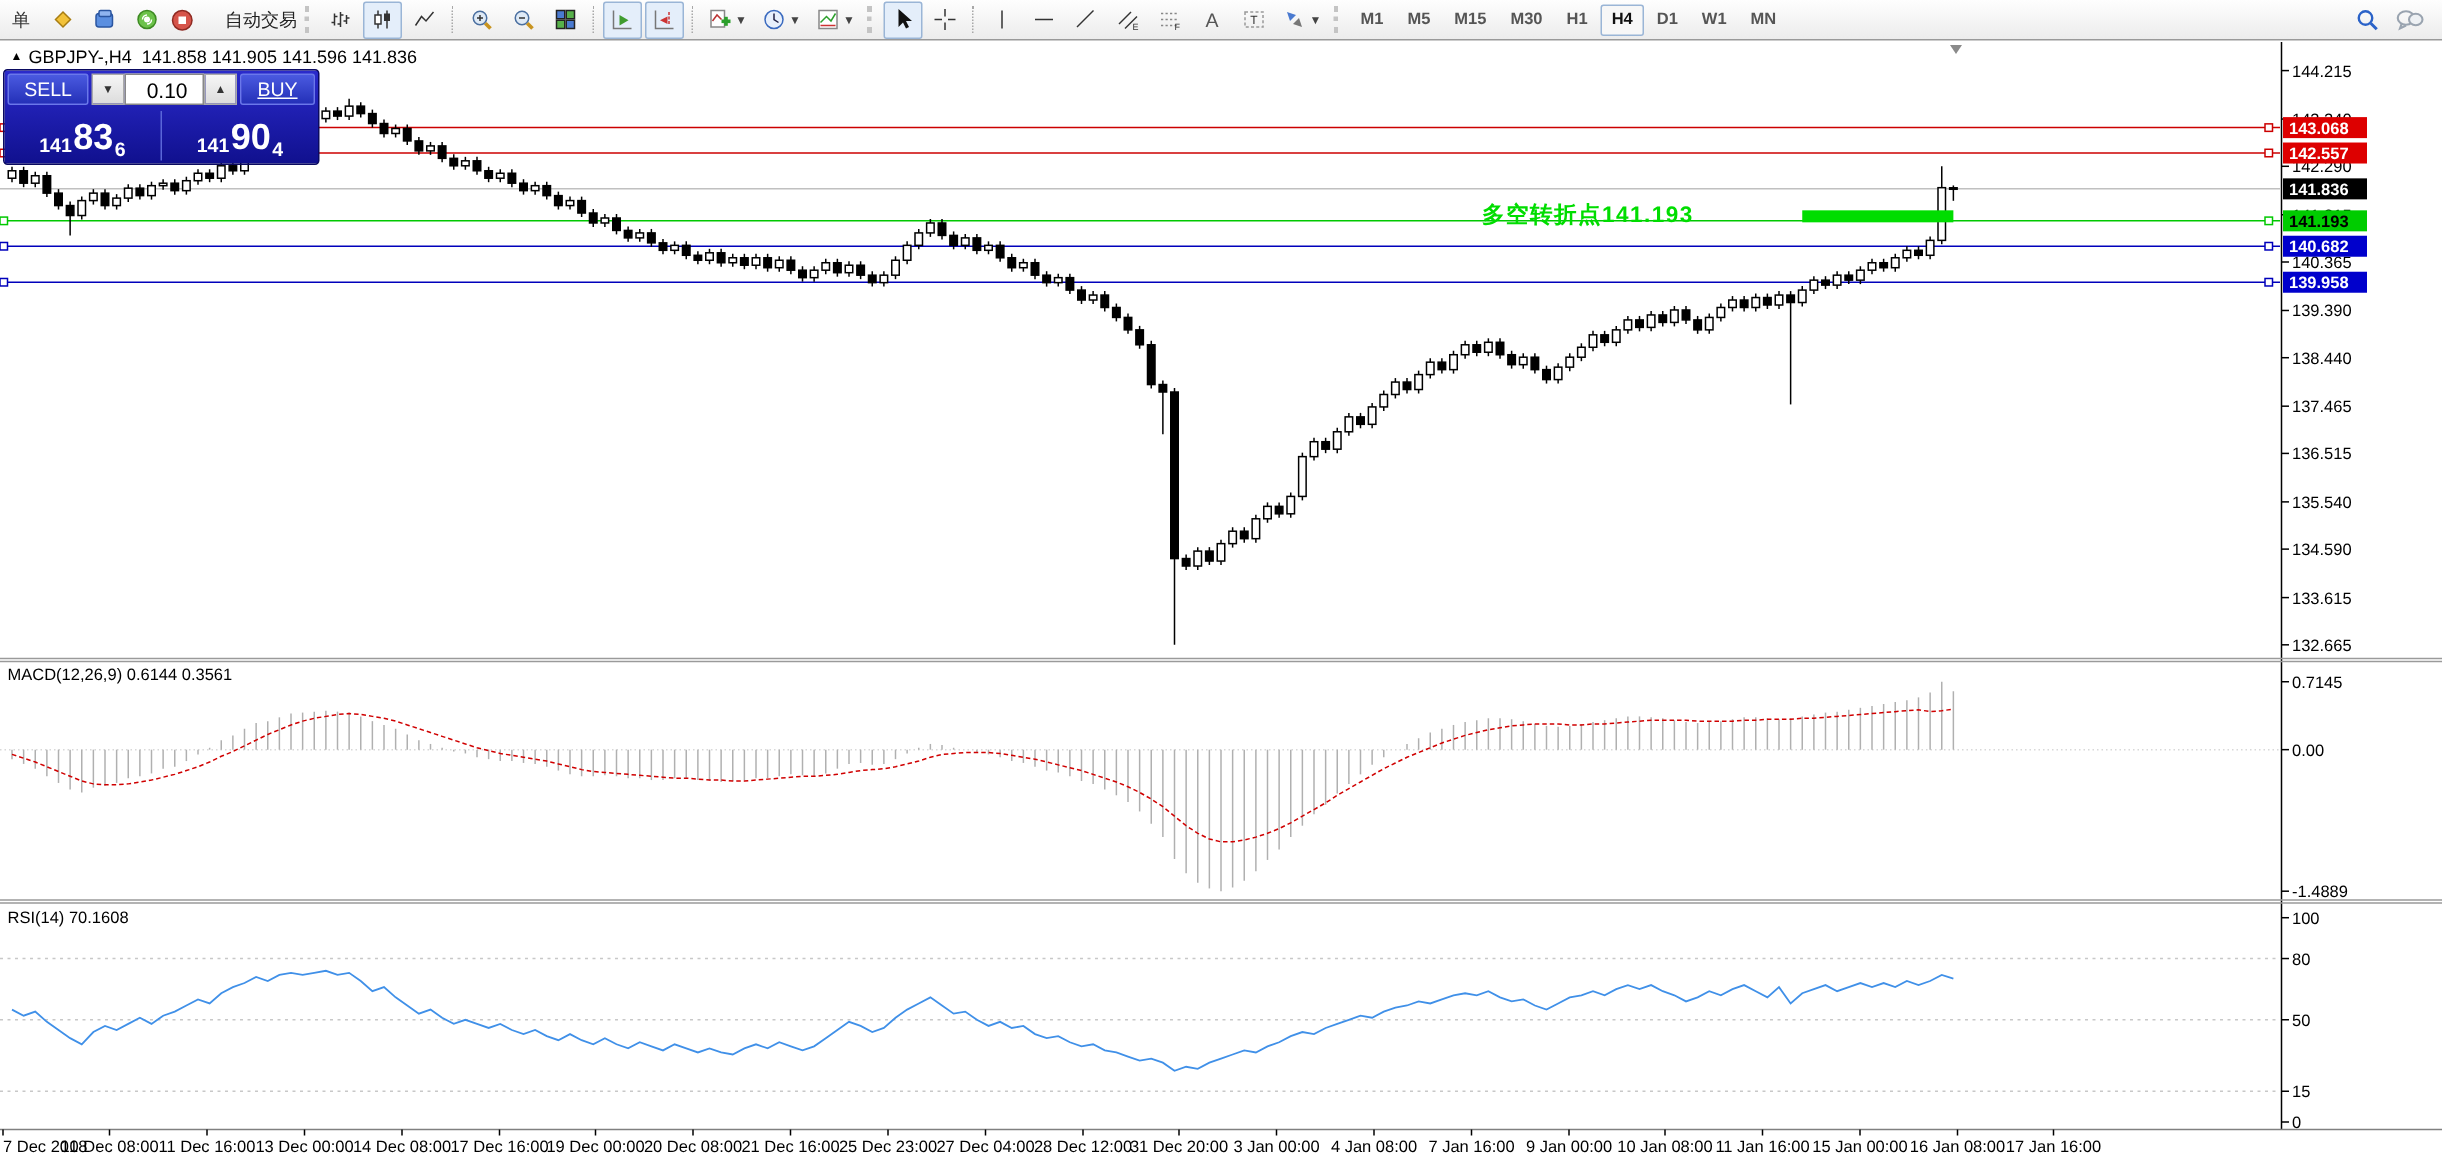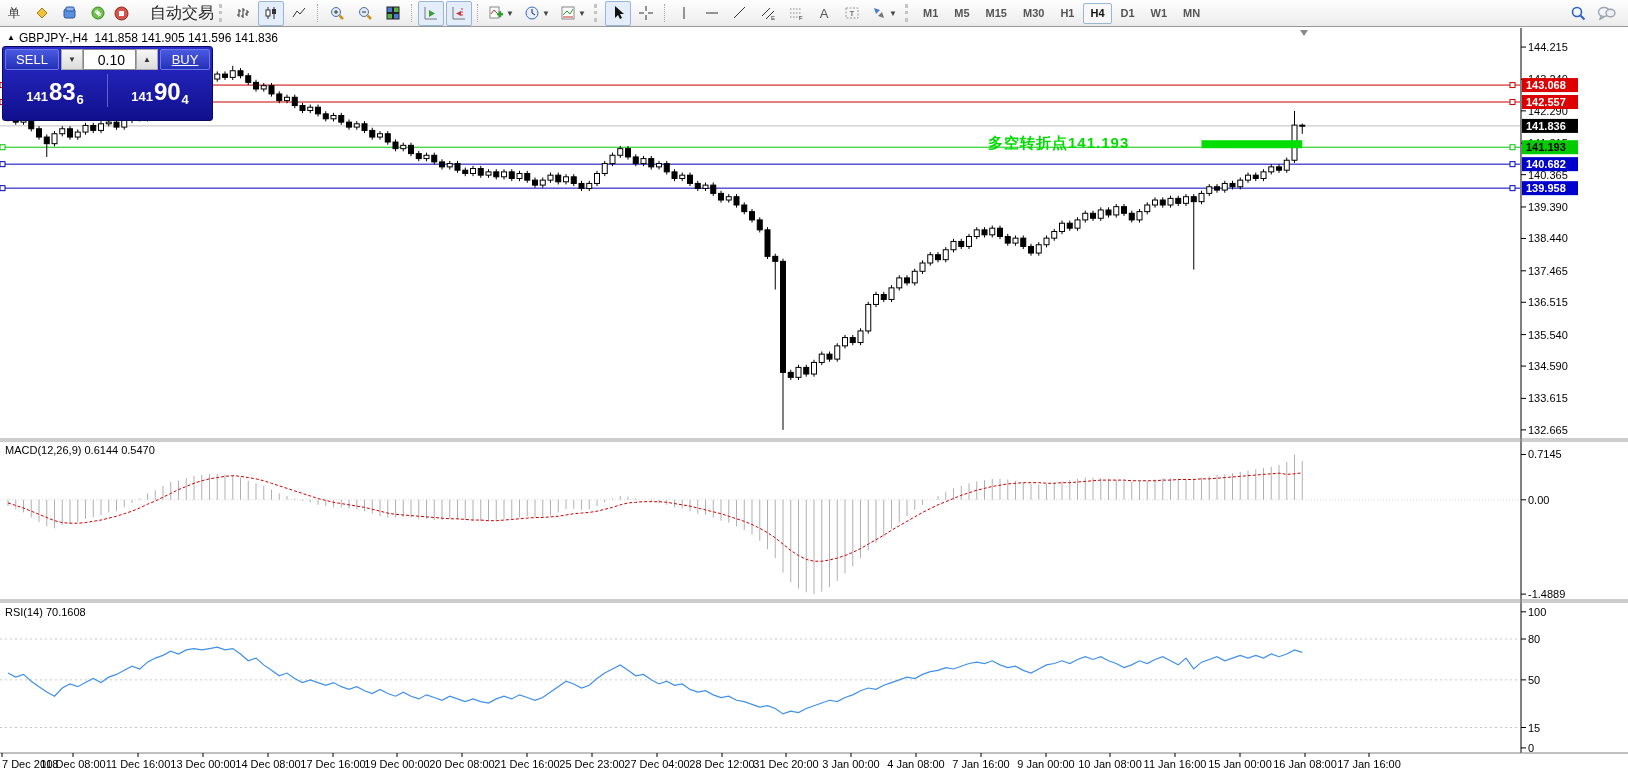--- a/index.html
+++ b/index.html
@@ -8,35 +8,35 @@
   
   .toolbar{position:absolute;top:0;left:0;width:1628px;height:27px;z-index:20;
     background:linear-gradient(#fefefe,#ececec);border-bottom:1px solid #999;
     display:flex;align-items:center;padding-left:0;box-sizing:border-box;}
   .tb-btn{min-width:24px;height:23px;display:flex;align-items:center;justify-content:center;
     border:1px solid transparent;border-radius:2px;margin:0 1px;font-size:12px;color:#333;}
   .tb-btn.pressed{background:#e4eefa;border-color:#9ab5d6;}
   .tb-btn svg{display:block;}
   .tb-sep{width:1px;height:18px;border-left:1px dotted #a8a8a8;margin:0 4px;}
   .tb-grip{width:4px;height:18px;border-left:3px dotted #c4c4c4;margin:0 3px;}
-  .tb-label{font-size:16px;color:#222;margin-left:21px;white-space:nowrap;}
+  .tb-label{font-size:12px;color:#222;margin-left:21px;white-space:nowrap;}
   .dd{font-size:8px;color:#444;margin-left:2px;}
   .tf-btn{padding:0 6px;height:19px;line-height:19px;font-size:11px;font-weight:bold;color:#555;
     border:1px solid transparent;border-radius:2px;margin:0 1px;}
   .tf-btn.active{background:#f7f7f7;border-color:#9ab5d6;color:#111;}
   .tb-right{margin-left:auto;display:flex;align-items:center;margin-right:8px;}
   
   #chart-svg{position:absolute;top:0;left:0;}
   .chart-title{position:absolute;top:31px;left:7px;font-size:12px;color:#000;z-index:5;white-space:nowrap;}
   .chart-title .tri{font-size:8px;vertical-align:2px;margin-right:4px;}
   .ind-label{position:absolute;left:5px;font-size:11px;color:#000;z-index:5;white-space:nowrap;}
   .annotation{position:absolute;top:134px;left:988px;font-size:15px;font-weight:bold;z-index:6;
     white-space:nowrap;letter-spacing:1px;}
   
-  .trade-panel{position:absolute;top:46px;left:2px;width:211px;height:75px;z-index:8;
+  .trade-panel{position:absolute;top:46px;left:2px;width:211px;height:64px;z-index:8;
     background:linear-gradient(#2b2bcc,#10108e);border:1px solid #0a0a60;border-radius:3px;
     box-sizing:border-box;color:#fff;}
   .tp-row1{display:flex;height:25px;align-items:stretch;}
   .tp-btn{background:linear-gradient(#4a5ae0,#2430b8);border:1px solid #6a78ea;border-radius:2px;
     font-size:13px;color:#fff;display:flex;align-items:center;justify-content:center;margin:2px;}
   .tp-sell{width:52px;}
   .tp-buy{width:48px;text-decoration:underline;}
   .tp-spin{width:20px;background:linear-gradient(#f6f6f6,#dcdcdc);border:1px solid #aaa;color:#333;
     font-size:8px;display:flex;align-items:center;justify-content:center;margin:2px 0;}
   .tp-vol{flex:1;background:#fff;color:#000;font-size:14px;display:flex;align-items:center;
@@ -915,14 +915,14 @@
     <div class="tp-div"></div>
     <div class="tp-price">
       <span class="small">141</span>
       <span class="big">90</span>
       <span class="sup">4</span>
     </div>
   </div>
 </div>
 
 <div class="annotation" id="annotation" style="color: rgb(0, 221, 0);">多空转折点141.193</div>
-<div class="ind-label" style="top:444px;">MACD(12,26,9) 0.6144 0.5470</div>
+<div class="ind-label" style="top:444px;">MACD(12,26,9) 0.6144 0.3561</div>
 <div class="ind-label" style="top:606px;">RSI(14) 70.1608</div>
 
 </body></html>

